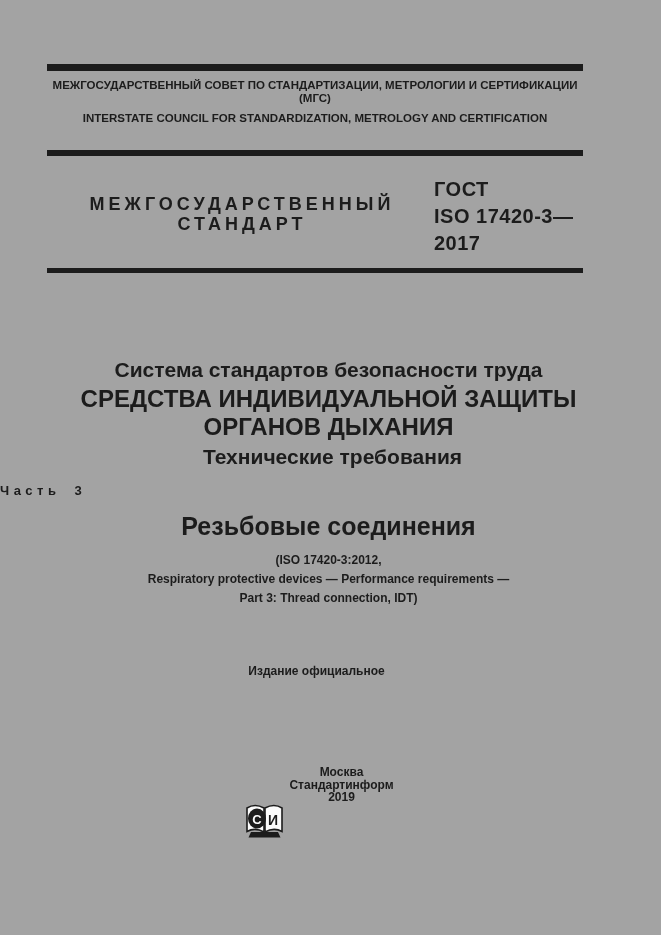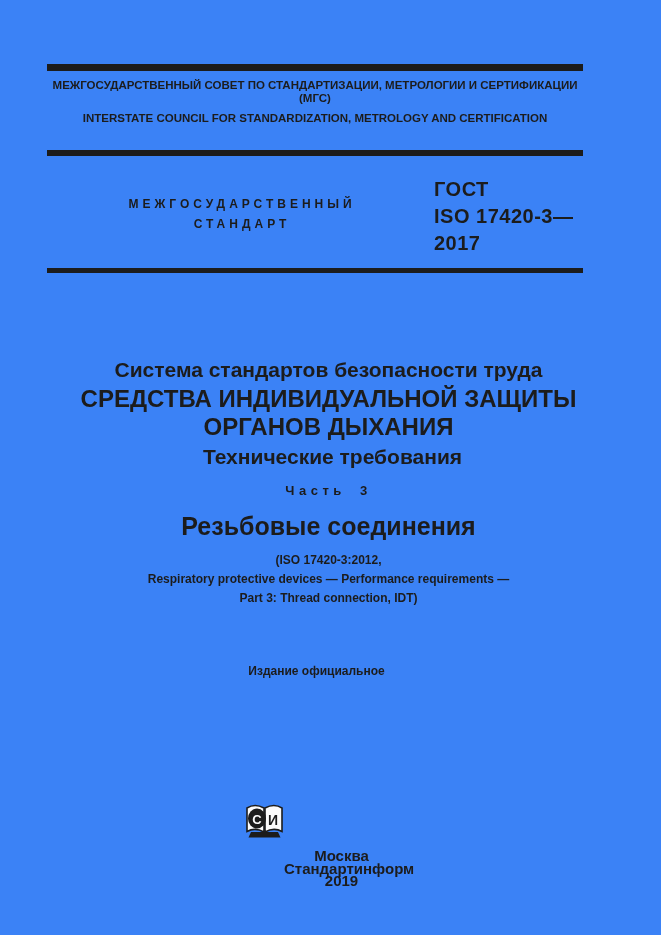--- a/index.html
+++ b/index.html
@@ -1,21 +1,21 @@
 <!DOCTYPE html>
 <html><head>
 <meta charset="utf-8">
 <style>
   html, body { margin: 0; padding: 0; background: #e8e8e8; }
   .page {
     position: relative;
     width: 661px;
     height: 935px;
     margin: 0 auto;
-    background: #3b82f6;
+    background: #a3a3a3;
     color: #1c1c1c;
     font-family: "Liberation Sans", "DejaVu Sans", sans-serif;
     font-weight: 700;
     overflow: hidden;
   }
   .rule {
     position: absolute;
     left: 47px;
     width: 536px;
     background: #1c1c1c;
@@ -31,21 +31,21 @@
     font-size: 11.5px;
     line-height: 13px;
     white-space: nowrap;
   }
   .council .en-line { margin-top: 7px; }
 
   .band-left {
     position: absolute;
     top: 194px; left: 47px; width: 390px;
     text-align: center;
-    font-size: 12px;
+    font-size: 18px;
     letter-spacing: 4px;
     line-height: 20px;
   }
   .band-right {
     position: absolute;
     top: 176px; left: 434px; width: 160px;
     text-align: left;
     font-size: 20px;
     letter-spacing: 0.5px;
     line-height: 27px;
@@ -67,21 +67,21 @@
   }
   .t-sub {
     position: absolute;
     top: 445px; left: 8px; right: 4px;
     text-align: center;
     font-size: 21px;
   }
   .t-part {
     position: absolute;
     top: 483px; left: 0; right: 4px;
-    text-align: center;
+    text-align: left;
     font-size: 13px;
     letter-spacing: 4.5px;
     word-spacing: 6px;
   }
   .t-part-title {
     position: absolute;
     top: 512px; left: 0; right: 4px;
     text-align: center;
     font-size: 25px;
   }
@@ -99,23 +99,23 @@
     font-size: 12px;
   }
   .logo {
     position: absolute;
     top: 802px; left: 244px;
     width: 41px; height: 38px;
     display: block;
   }
   .imprint-text {
     position: absolute;
-    top: 850px; left: 284px; width: 115px;
+    top: 766px; left: 284px; width: 115px;
     text-align: center;
-    font-size: 15px;
+    font-size: 12px;
     line-height: 12.5px;
   }
 </style>
 </head>
 <body>
 
 <div class="page">
 
   <div class="rule rule-1"></div>
 

